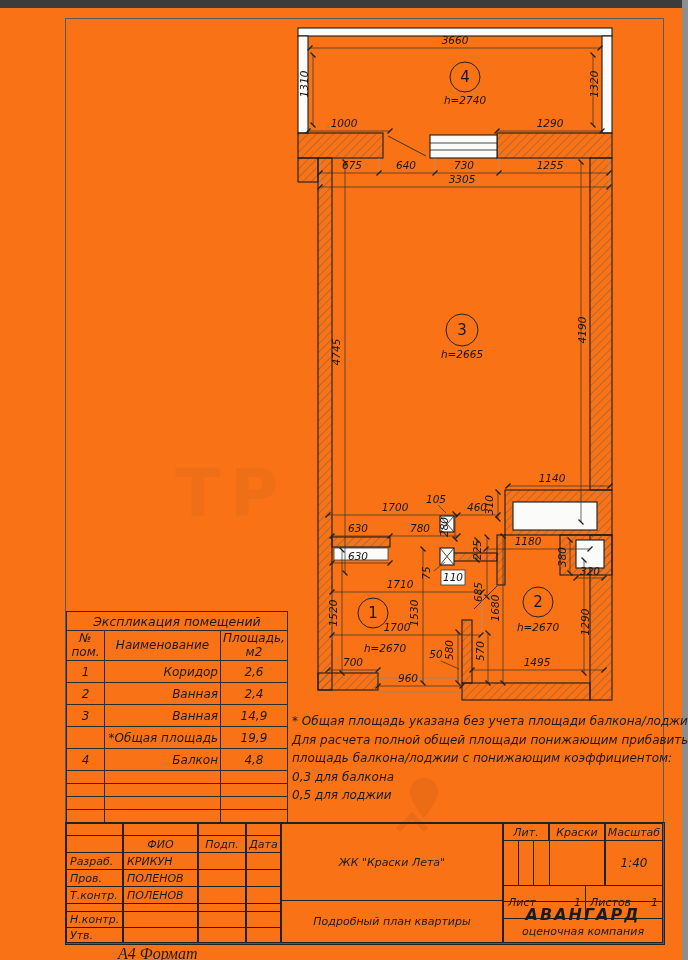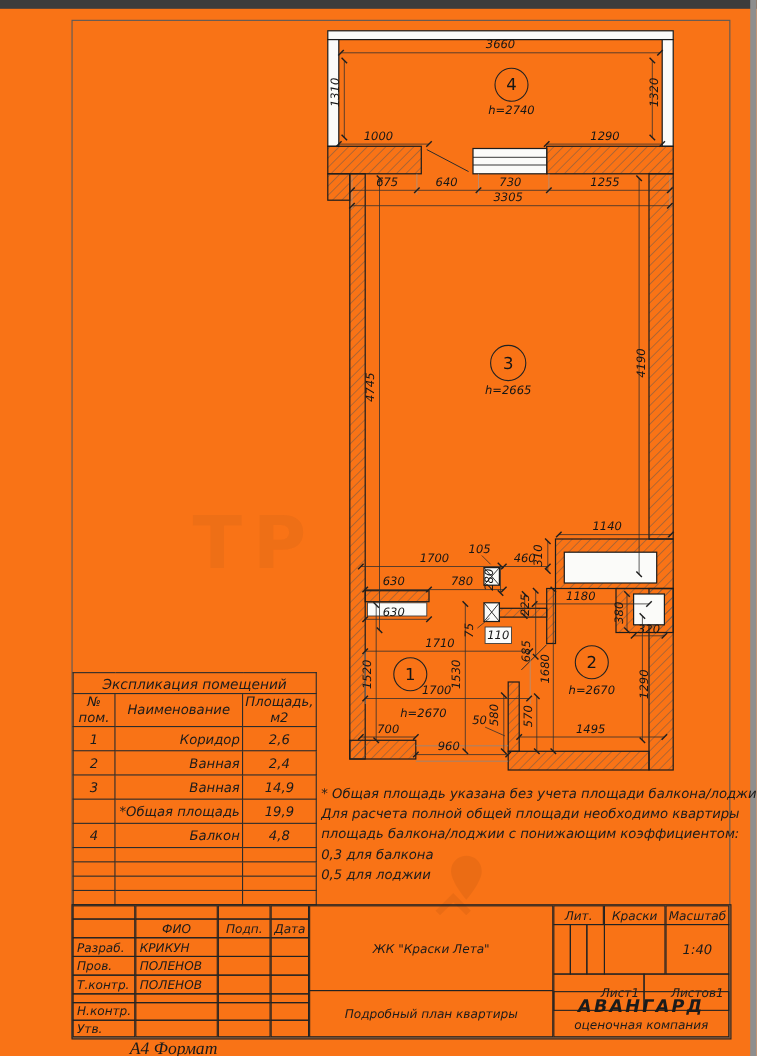--- a/index.html
+++ b/index.html
@@ -23,21 +23,21 @@
   
   .notes{position:absolute;left:292px;top:712px;width:382px;font-style:italic;font-size:12px;
          line-height:1.55;white-space:nowrap;}
 
   
   .tb{position:absolute;left:65px;top:822px;width:600px;height:123px;border:1.2px solid #222;
       box-sizing:border-box;font-style:italic;}
   .tb .c{position:absolute;border:1px solid #222;box-sizing:border-box;display:flex;
          align-items:center;justify-content:center;font-size:11px;overflow:hidden;white-space:nowrap;}
   .tb .lft{justify-content:flex-start;padding-left:3px;}
-  .tb .sp{justify-content:flex-end;padding:16px 4px;}
+  .tb .sp{justify-content:space-between;padding:16px 4px;}
   .tb .big{flex-direction:column;line-height:1.25;}
   .company-name{font-size:16px;font-weight:bold;letter-spacing:2px;}
   .company-sub{font-size:11px;}
   .proj{font-size:13px;}
   .doc{font-size:12.5px;}
   .fmt{position:absolute;left:118px;top:945px;font-style:italic;font-size:16px;font-family:Liberation Serif, serif;}
 
   
   .wm-text{position:absolute;left:175px;top:455px;font-size:66px;font-weight:bold;letter-spacing:10px;
            color:rgba(40,40,40,0.05);font-style:normal;}
@@ -289,21 +289,21 @@
     <tr class="er">
           <td></td>
           <td></td>
           <td></td>
         </tr>
   </tbody>
     </table>
 
   <div class="notes">
     <div>*  Общая площадь указана без учета площади балкона/лоджии</div>
-    <div>Для расчета полной общей площади необходимо квартиры</div>
+    <div>Для расчета полной общей площади понижающим прибавить</div>
     <div>площадь балкона/лоджии с понижающим коэффициентом:</div>
     <div>0,3 для балкона</div>
     <div>0,5 для лоджии</div>
   </div>
 
   <div class="tb">
 
     <div class="c" style="left:0;top:0;width:57px;height:13px"></div>
     <div class="c" style="left:57px;top:0;width:75px;height:13px"></div>
     <div class="c" style="left:132px;top:0;width:48px;height:13px"></div>

